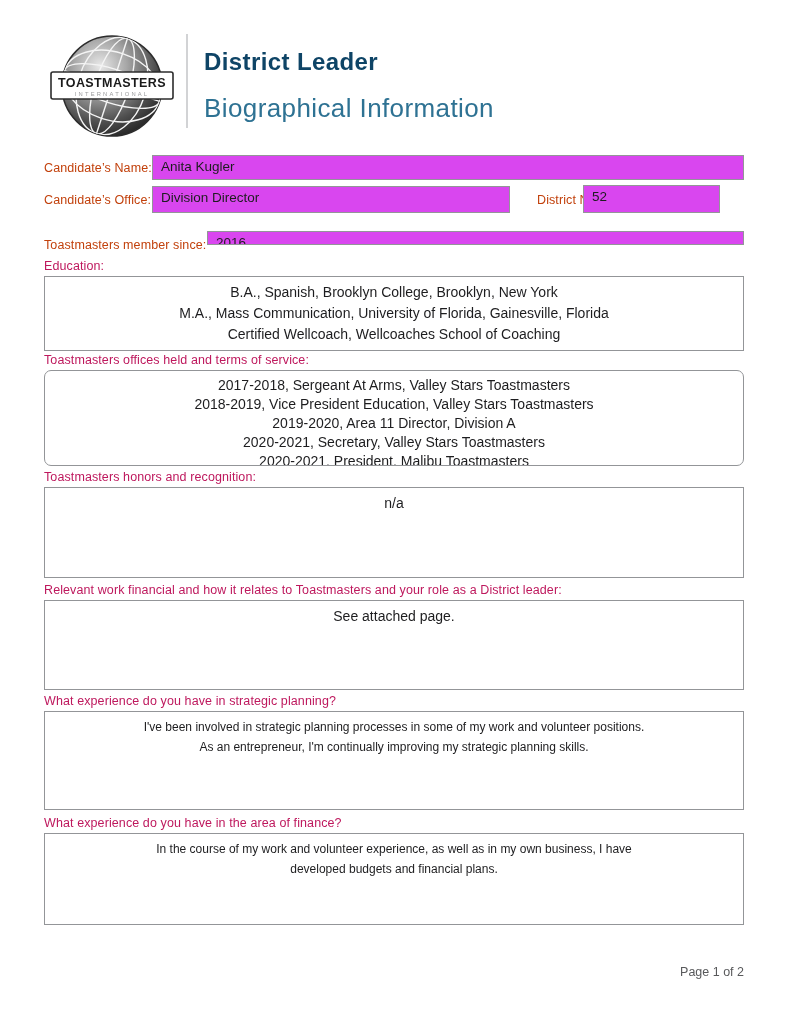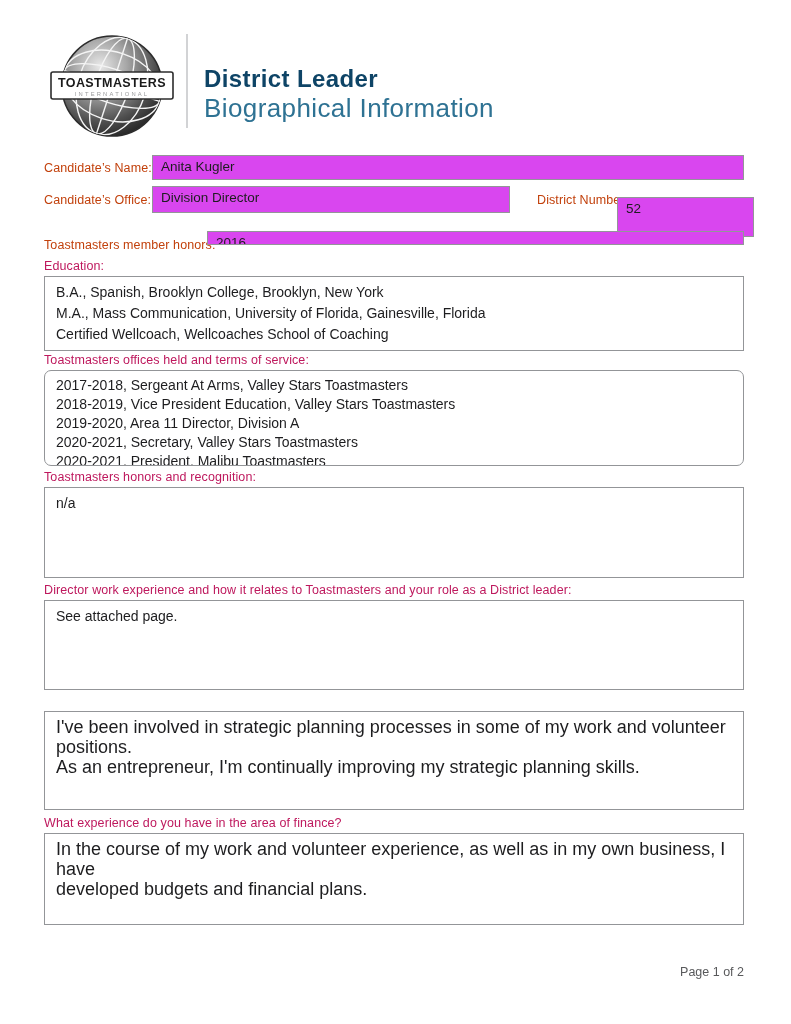--- a/index.html
+++ b/index.html
@@ -7,21 +7,21 @@
     position:relative;
     width:791px;height:1024px;
     background:#ffffff;
     font-family:"Liberation Sans", sans-serif;
     overflow:hidden;
   }
   
   .logo-wrap{position:absolute;left:50px;top:30px;width:124px;height:112px;}
   .divider{position:absolute;left:186px;top:34px;width:2px;height:94px;background:#d2d3d5;}
   .title{
-    position:absolute;left:204px;top:65px;
+    position:absolute;left:204px;top:48px;
     font-size:24px;font-weight:700;letter-spacing:.4px;
     color:#0e4466;
   }
   .subtitle{
     position:absolute;left:204px;top:93px;
     font-size:26px;font-weight:400;letter-spacing:.4px;
     color:#2e7293;
   }
   
   .f-label{
@@ -43,23 +43,24 @@
   }
   .s-box{
     position:absolute;left:44px;width:700px;
     border:1px solid #939598;background:#fff;
     box-sizing:border-box;
     padding:5px 11px;
     font-size:14px;color:#1d1d1f;
     line-height:21px;
     white-space:pre-line;
     overflow:hidden;
+    text-align:center;
   }
   .s-box.tight{line-height:19px;}
-  .s-box.small{font-size:18px;line-height:20px;}
+  .s-box.small{font-size:12px;line-height:20px;}
   
   .footer{
     position:absolute;right:47px;top:965px;
     font-size:12.5px;color:#58595b;
   }
 </style>
 </head>
 <body>
 
 <div class="page">
@@ -97,43 +98,44 @@
   <div class="divider"></div>
   <div class="title">District Leader</div>
   <div class="subtitle">Biographical Information</div>
 
   <div class="f-label" style="left:44px;top:161px;">Candidate’s Name:</div>
   <div class="f-box" style="left:152px;top:155px;width:592px;height:25px;">Anita Kugler</div>
 
   <div class="f-label" style="left:44px;top:193px;">Candidate’s Office:</div>
   <div class="f-box" style="left:152px;top:186px;width:358px;height:27px;">Division Director</div>
   <div class="f-label" style="left:537px;top:193px;">District Number:</div>
-  <div class="f-box" style="left:617px;top:185px;width:137px;height:40px;margin-top:12px;">52</div>
+  <div class="f-box" style="left:583px;top:185px;width:137px;height:28px;">52</div>
 
-  <div class="f-label" style="left:44px;top:238px;">Toastmasters member honors:</div>
+  <div class="f-label" style="left:44px;top:238px;">Toastmasters member since:</div>
   <div class="f-box" style="left:207px;top:231px;width:537px;height:14px;">2016</div>
 
   <div class="s-label" style="top:259px;">Education:</div>
   <div class="s-box" style="top:276px;height:75px;">B.A., Spanish, Brooklyn College, Brooklyn, New York
 M.A., Mass Communication, University of Florida, Gainesville, Florida
 Certified Wellcoach, Wellcoaches School of Coaching</div>
 
   <div class="s-label" style="top:353px;">Toastmasters offices held and terms of service:</div>
   <div class="s-box tight" style="top:370px;height:96px;border-radius:7px;">2017-2018, Sergeant At Arms, Valley Stars Toastmasters
 2018-2019, Vice President Education, Valley Stars Toastmasters
 2019-2020, Area 11 Director, Division A
 2020-2021, Secretary, Valley Stars Toastmasters
 2020-2021, President, Malibu Toastmasters</div>
 
   <div class="s-label" style="top:470px;">Toastmasters honors and recognition:</div>
   <div class="s-box" style="top:487px;height:91px;">n/a</div>
 
-  <div class="s-label" style="top:583px;">Director work experience and how it relates to Toastmasters and your role as a District leader:</div>
+  <div class="s-label" style="top:583px;">Relevant work financial and how it relates to Toastmasters and your role as a District leader:</div>
   <div class="s-box" style="top:600px;height:90px;">See attached page.</div>
 
+  <div class="s-label" style="top:694px;">What experience do you have in strategic planning?</div>
   <div class="s-box small" style="top:711px;height:99px;">I've been involved in strategic planning processes in some of my work and volunteer positions.
 As an entrepreneur, I'm continually improving my strategic planning skills.</div>
 
   <div class="s-label" style="top:816px;">What experience do you have in the area of finance?</div>
   <div class="s-box small" style="top:833px;height:92px;">In the course of my work and volunteer experience, as well as in my own business, I have
 developed budgets and financial plans.</div>
 
   <div class="footer">Page 1 of 2</div>
 
 </div>

